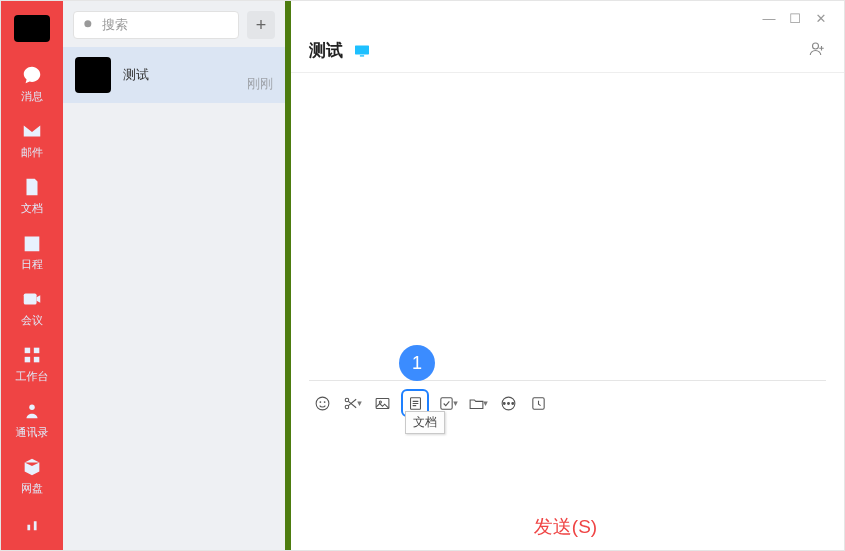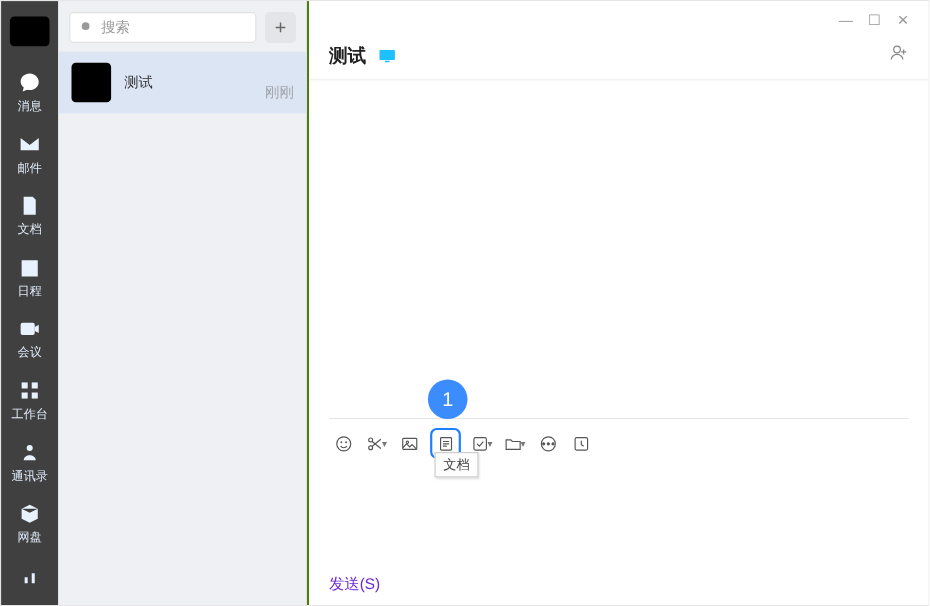--- a/index.html
+++ b/index.html
@@ -1,25 +1,25 @@
 <!DOCTYPE html>
 <html><head>
 <meta charset="utf-8">
 <style>
 *{box-sizing:border-box;margin:0;padding:0;font-family:"Microsoft YaHei",Arial,sans-serif;}
 body{width:845px;height:551px;overflow:hidden;background:#fff;}
 .app{display:flex;height:551px;border:1px solid #e5e5e5;}
-.nav{width:52px;background:#404040;display:flex;flex-direction:column;align-items:center;padding-top:14px;color:#dfeaf9;font-size:11px;}
+.nav{width:62px;background:#ef4444;display:flex;flex-direction:column;align-items:center;padding-top:14px;color:#dfeaf9;font-size:11px;}
 .avatar-sq{width:36px;height:36px;background:#000;border-radius:4px;margin-bottom:22px;}
 .nav-item{display:flex;flex-direction:column;align-items:center;margin-bottom:16px;cursor:pointer;position:relative;}
 .nav-item svg{width:22px;height:22px;fill:#e8f1fe;}
 .nav-item.active svg{fill:#fff;}
 .nav-item .nav-label{margin-top:3px;color:#dfeaf9;font-size:11px;}
 .nav-bottom{margin-top:auto;margin-bottom:16px;}
-.list-pane{width:228px;background:#eef0f3;display:flex;flex-direction:column;border-right:2px solid #4d7c0f;}
+.list-pane{width:228px;background:#eef0f3;display:flex;flex-direction:column;border-right:6px solid #4d7c0f;}
 .search-row{display:flex;align-items:center;padding:10px 10px 8px 10px;}
 .search-box{flex:1;height:28px;background:#fff;border:1px solid #e1e1e1;border-radius:4px;display:flex;align-items:center;padding:0 8px;color:#999;font-size:13px;}
 .search-box svg{width:14px;height:14px;fill:#999;margin-right:6px;}
 .plus-btn{width:28px;height:28px;margin-left:8px;background:#e3e5e8;border-radius:4px;display:flex;align-items:center;justify-content:center;cursor:pointer;color:#666;font-size:18px;}
 .conv-item{display:flex;align-items:center;padding:10px 12px;background:#dbe5f3;cursor:pointer;height:56px;}
 .conv-avatar{width:36px;height:36px;background:#000;border-radius:4px;margin-right:12px;}
 .conv-main{flex:1;display:flex;flex-direction:column;}
 .conv-title{font-size:13px;color:#333;}
 .conv-time{font-size:13px;color:#a0a4aa;margin-left:auto;align-self:flex-end;}
 .chat-pane{flex:1;display:flex;flex-direction:column;background:#fff;}
@@ -33,21 +33,21 @@
 .messages{flex:1;border-top:1px solid #eee;}
 .input-area{border-top:1px solid #e5e5e5;margin:0 18px 0 18px;height:170px;display:flex;flex-direction:column;}
 .toolbar{display:flex;align-items:center;gap:8px;padding:8px 2px;position:relative;}
 .tb{width:22px;height:22px;display:flex;align-items:center;justify-content:center;cursor:pointer;border-radius:3px;}
 .tb svg{width:17px;height:17px;fill:none;stroke:#555;stroke-width:1.5;}
 .tb .caret{font-size:9px;color:#777;margin-left:-2px;}
 .tb.highlight{border:2px solid #1e80ff;border-radius:6px;width:28px;height:28px;}
 .callout{position:absolute;top:-36px;left:90px;width:36px;height:36px;background:#3b8cff;border-radius:50%;color:#fff;display:flex;align-items:center;justify-content:center;font-size:18px;font-weight:500;}
 .tooltip{position:absolute;top:30px;left:96px;background:#fdfdfd;border:1px solid #c9c9c9;padding:2px 7px;font-size:12px;color:#444;box-shadow:1px 1px 2px rgba(0,0,0,.15);}
 .input-body{flex:1;}
-.send-row{display:flex;justify-content:flex-start;padding:6px 4px 10px 0;color:#6d28d9;font-size:14px;}
+.send-row{display:flex;justify-content:center;padding:6px 4px 10px 0;color:#ef4444;font-size:19px;}
 </style>
 </head>
 <body>
 
 <div class="app">
 
   <div class="nav">
     <div class="avatar-sq"></div>
 
     <div class="nav-item active">

